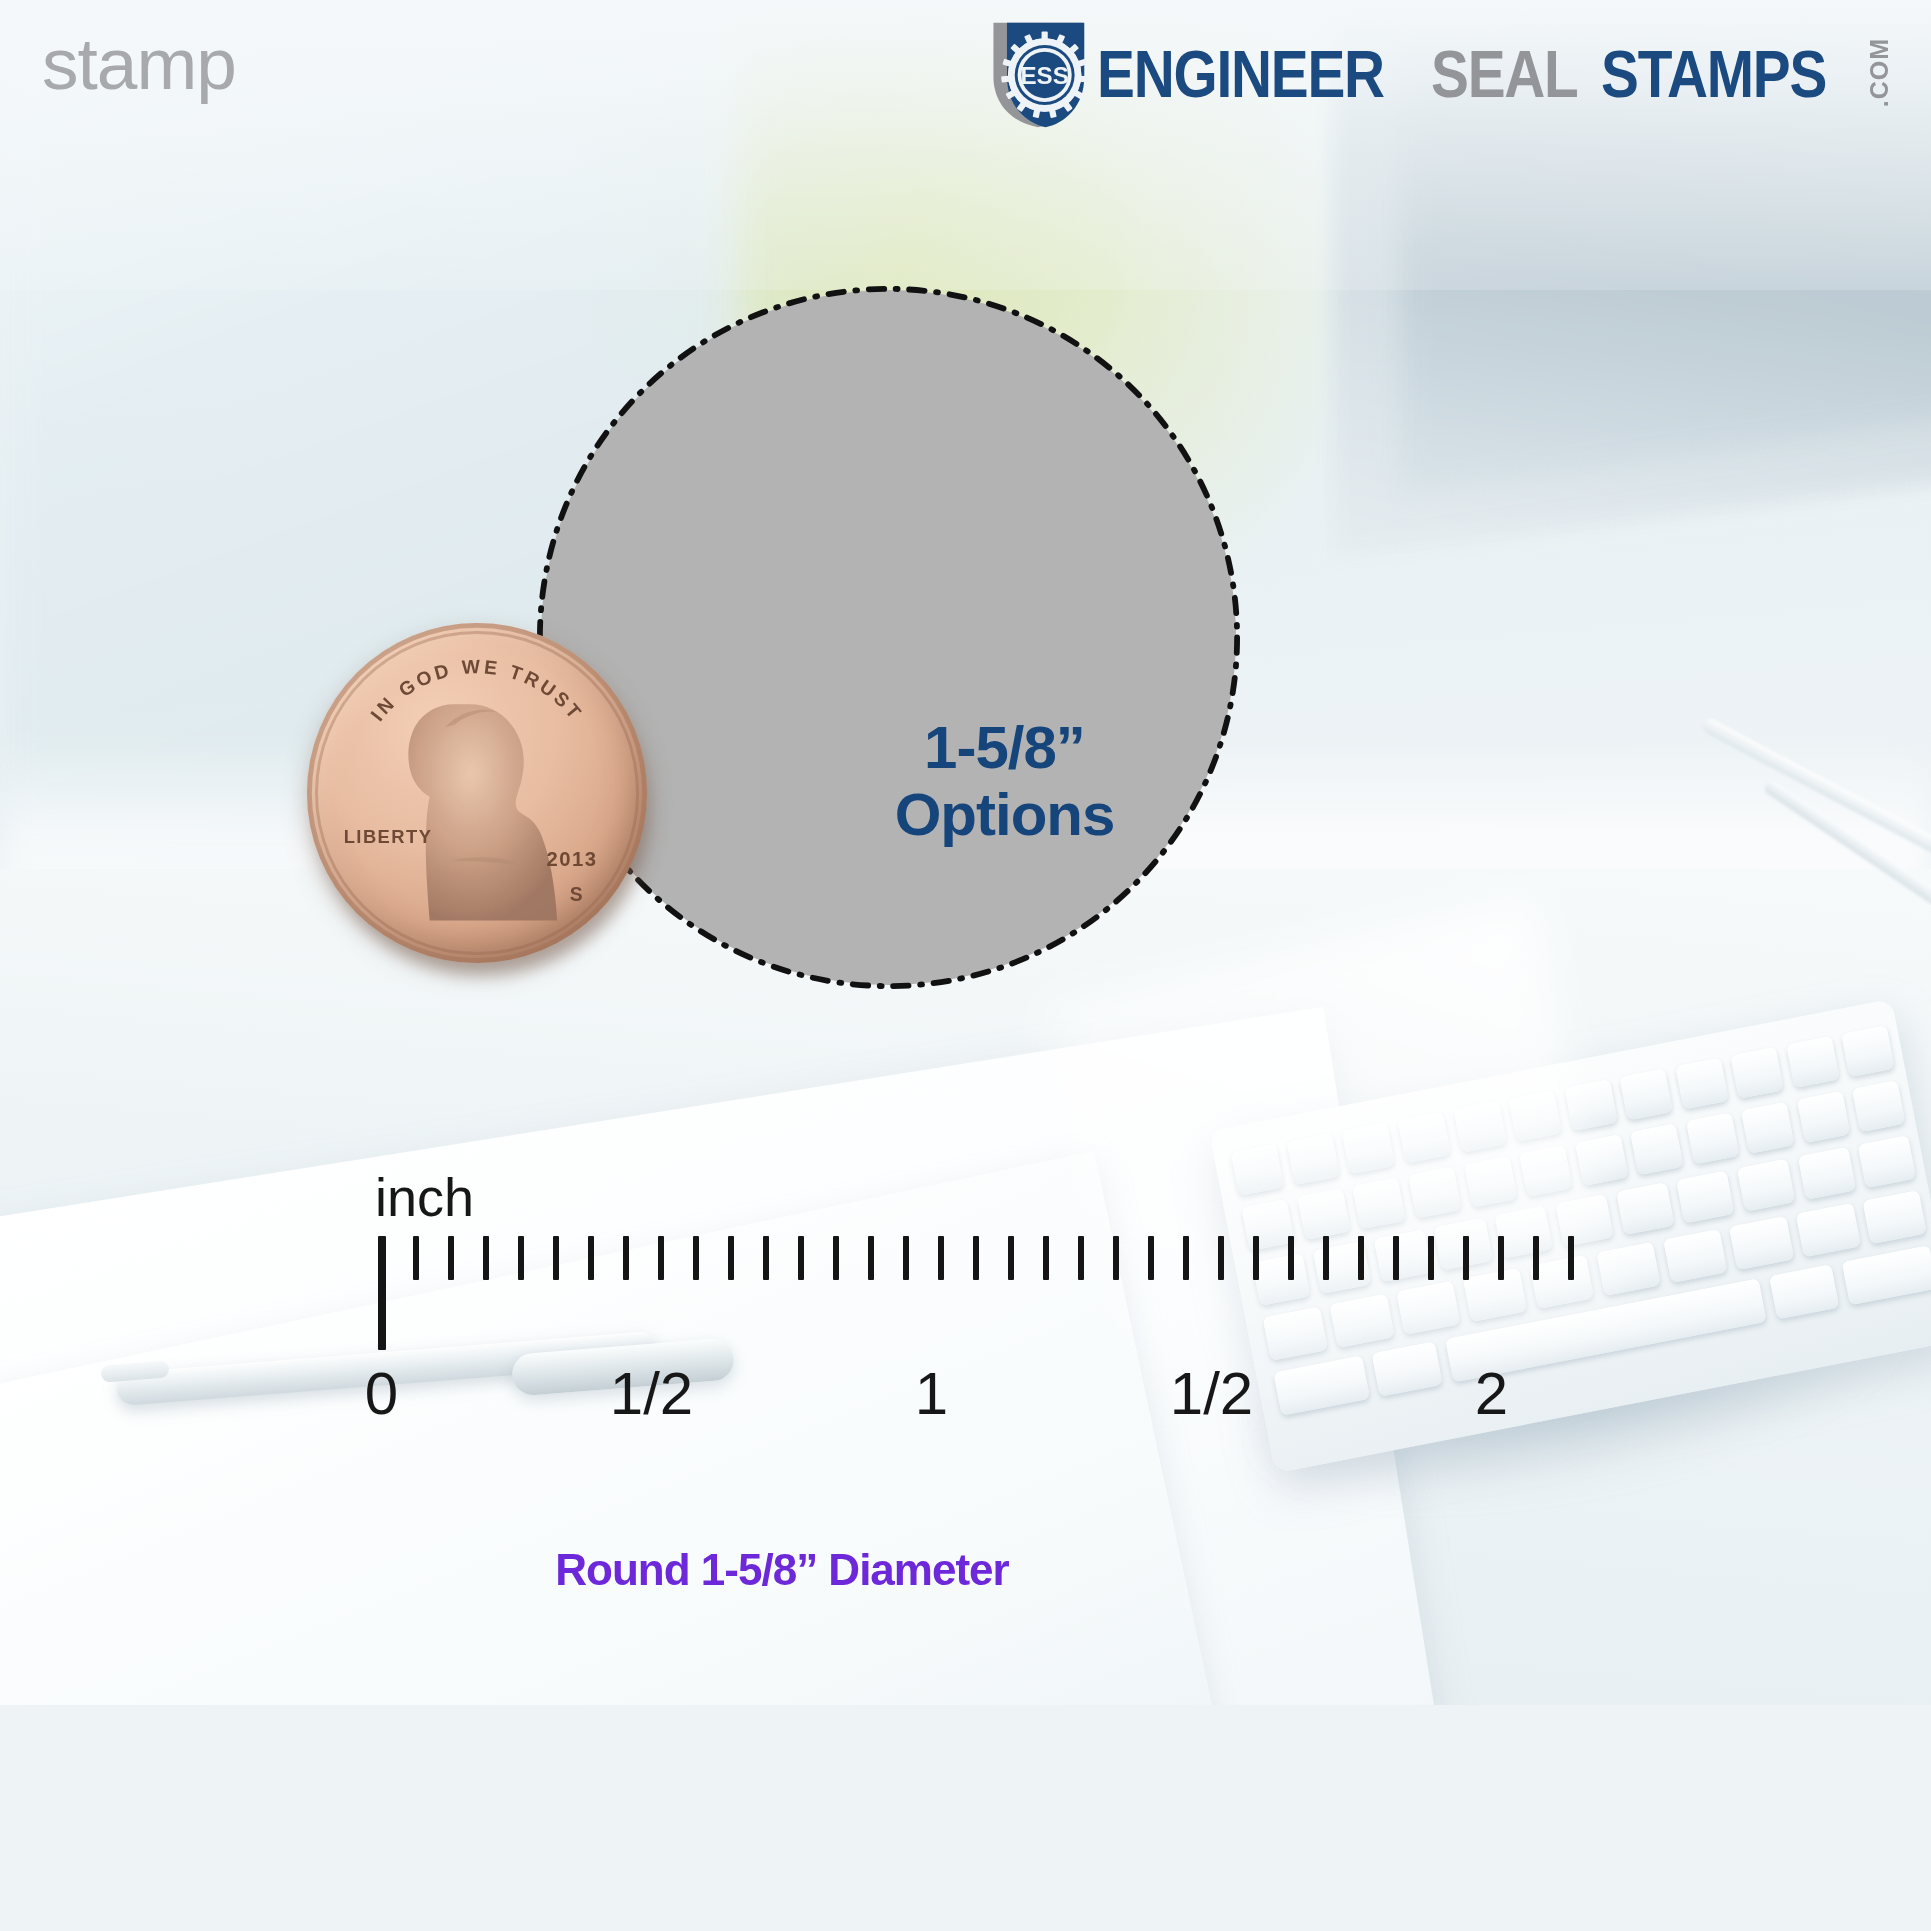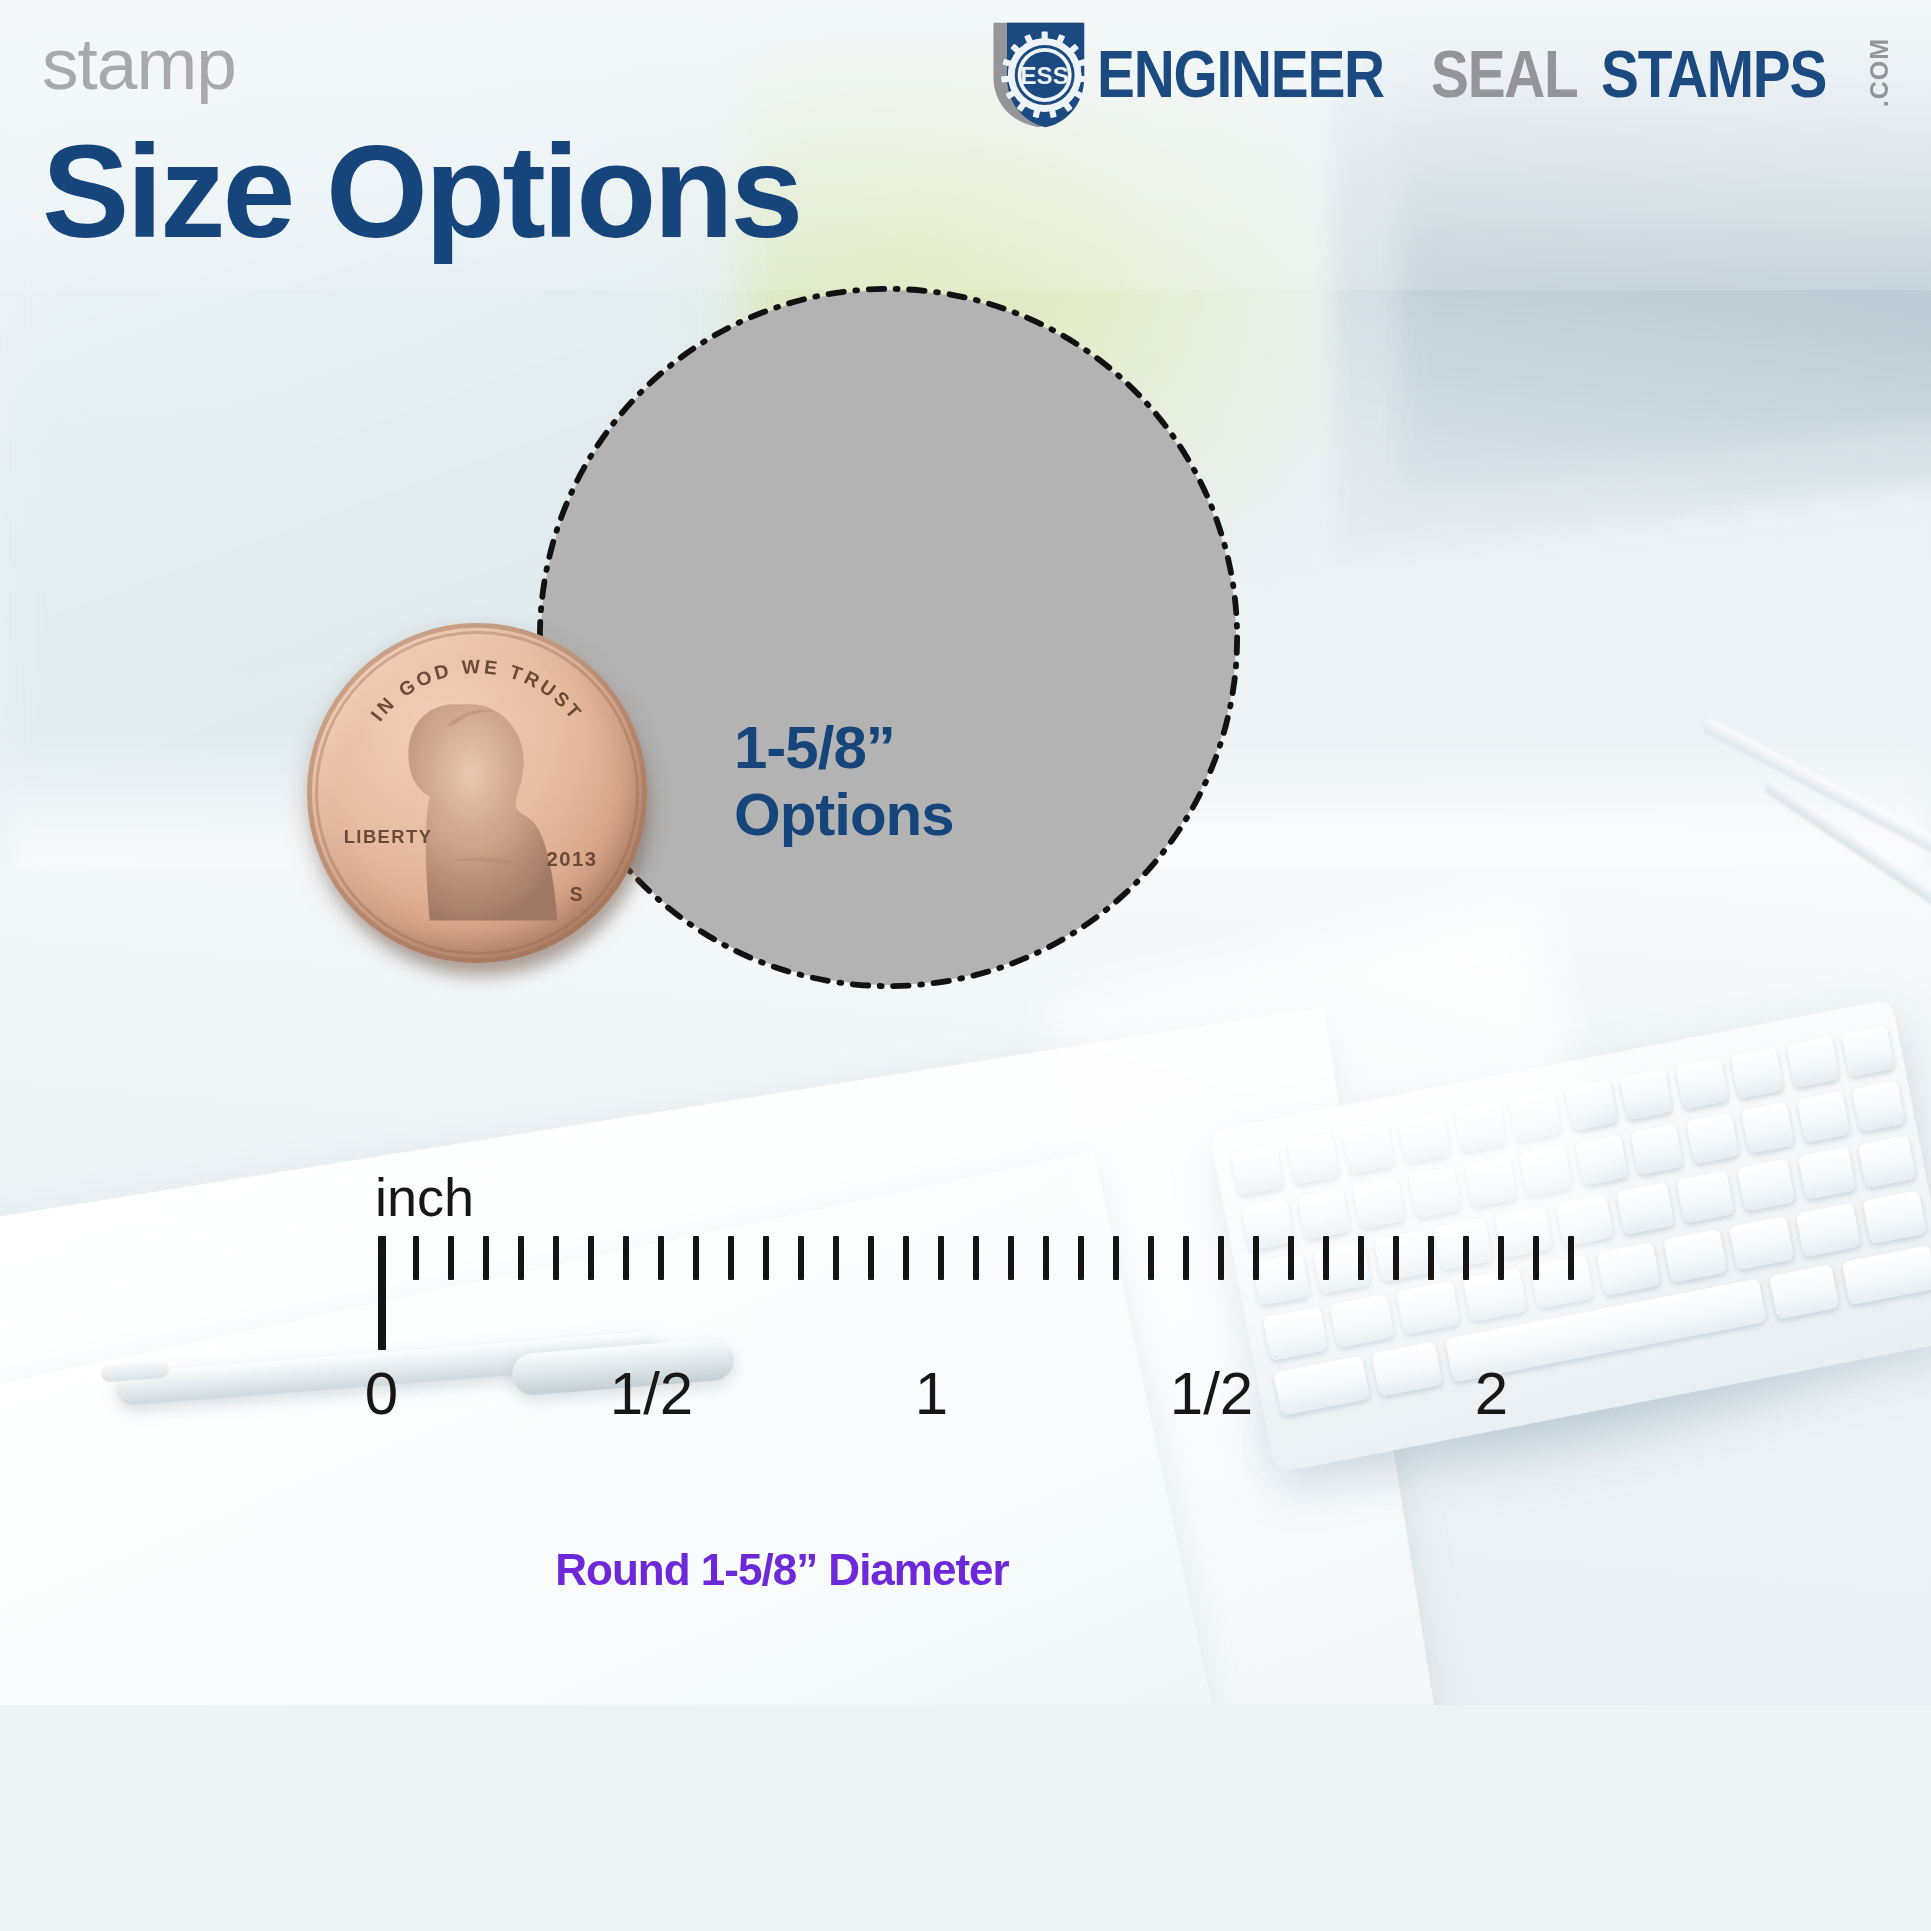--- a/index.html
+++ b/index.html
@@ -81,21 +81,21 @@
       font-family:"Liberation Sans", sans-serif;transform:scaleX(.86);transform-origin:left center;}
   .lw.blue{color:#1b4a80;}
   .lw.gray{color:#939598;}
   .lw-dotcom{color:#939598;font-size:25px;font-weight:bold;letter-spacing:1px;
       writing-mode:vertical-rl;transform:rotate(180deg);margin-left:1.9px;margin-bottom:3.9px;}
 
   
   .stamp-circle{position:absolute;left:541px;top:290px;width:695px;height:695px;border-radius:50%;
       background:#b3b3b3;}
   .stamp-circle-border{position:absolute;left:537px;top:286px;width:703px;height:703px;}
-  .circle-label{position:absolute;left:734px;top:714px;width:541px;text-align:left;
+  .circle-label{position:absolute;left:734px;top:714px;width:541px;text-align:center;
       color:#16457c;font-weight:bold;line-height:1.12;}
   .circle-label .l1{font-size:60px;letter-spacing:-1px;}
   .circle-label .l2{font-size:60px;letter-spacing:-1px;}
 
   
   .penny-wrap{position:absolute;left:307px;top:623px;width:340px;height:340px;}
   .penny-shadow{position:absolute;left:5.8px;top:11.6px;width:340px;height:340px;border-radius:50%;
       background:radial-gradient(circle at 50% 55%,rgba(120,95,80,.42) 0 60%,rgba(120,95,80,0) 72%);
       filter:blur(7.7px);}
   .penny{position:absolute;inset:0;border-radius:50%;overflow:hidden;
@@ -199,21 +199,20 @@
     <div class="bg-glare"></div>
     <div class="bg-stick"></div>
     <div class="bg-stick2"></div>
     <div class="bg-pen"></div>
     <div class="bg-pen-cap"></div>
     <div class="bg-pen-tip"></div>
     <div class="bg-topfade"></div>
   </div>
 
   <div class="stamp-word">stamp</div>
-  <div class="headline">Size Options</div>
 
   <div class="logo">
     <div class="logo-mark">
       <svg viewBox="0 0 118 118" width="114" height="114" aria-hidden="true">
         <path d="M16 6 H108 V62 C108 92 86 110 62 114 C38 110 16 92 16 62 Z" fill="#939598"></path>
         <path d="M30 6 H110 V62 C110 92 90 110 70 114 C50 110 30 92 30 62 Z" fill="#1b4a80"></path>
         <g transform="translate(69,60)">
           <g fill="#eef3f7">
             <g id="gear">
               <circle cx="0" cy="0" r="38" fill="#eef3f7"></circle>

